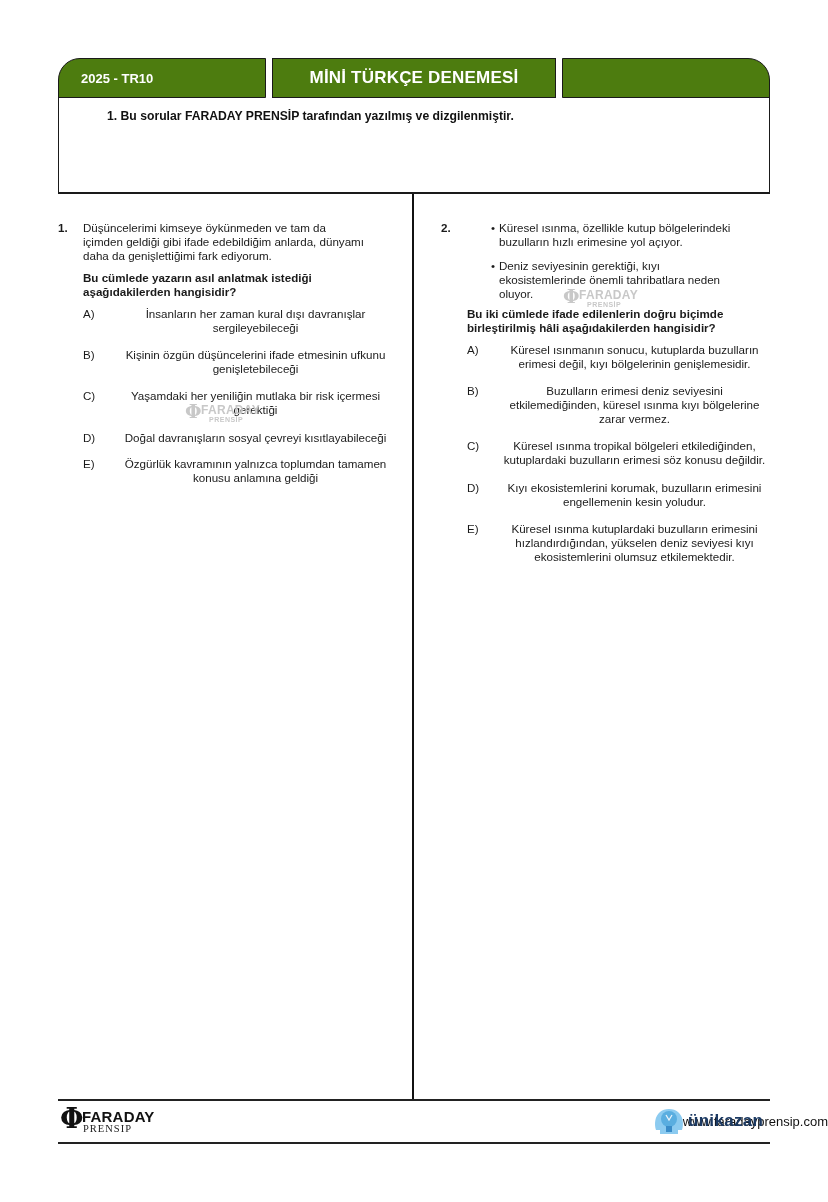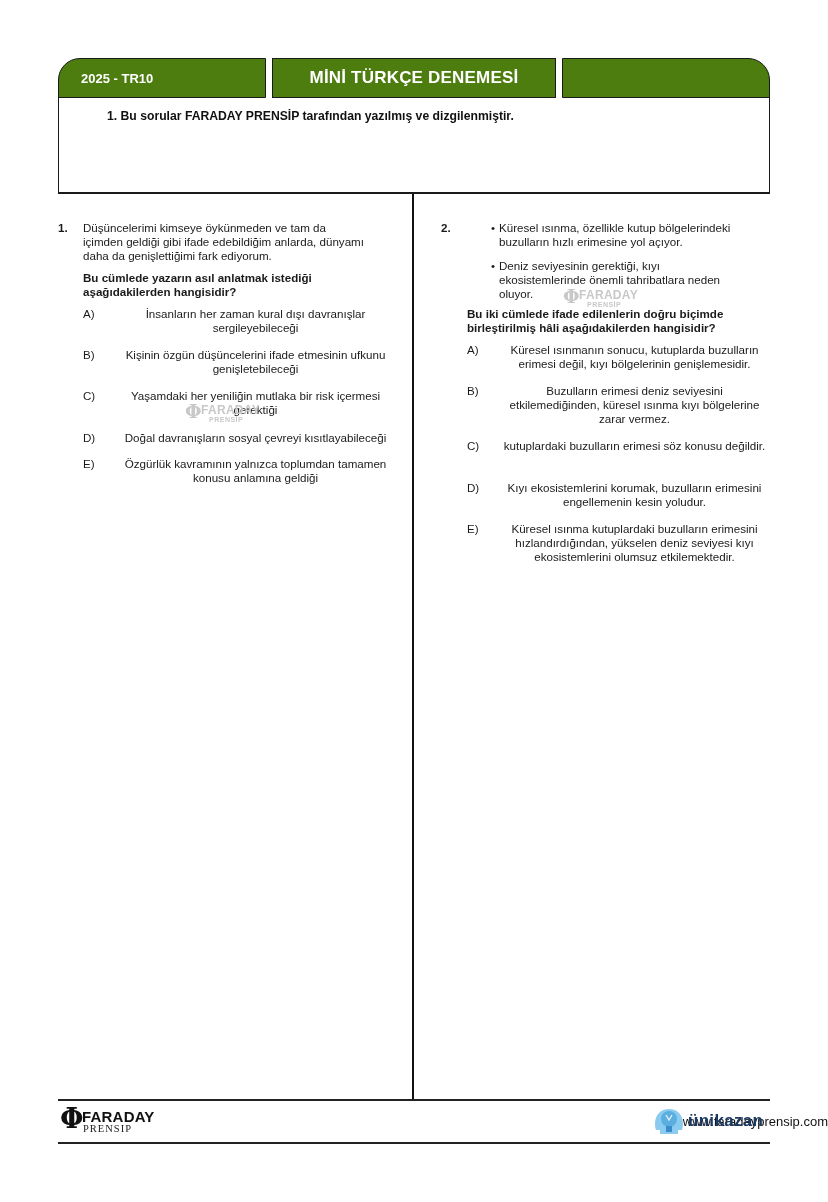--- a/index.html
+++ b/index.html
@@ -128,20 +128,21 @@
     <span class="txt">erimesi değil, kıyı bölgelerinin genişlemesidir.</span>
   </div>
   <div class="opt" style="left:26px; top:163px; width:320px;">
     <span class="lab">B)</span>
     <span class="txt">Buzulların erimesi deniz seviyesini</span>
     <span class="txt">etkilemediğinden, küresel ısınma kıyı bölgelerine</span>
     <span class="txt">zarar vermez.</span>
   </div>
   <div class="opt" style="left:26px; top:218px; width:320px;">
     <span class="lab">C)</span>
+    <span class="txt">Küresel ısınma tropikal bölgeleri etkilediğinden,</span>
     <span class="txt">kutuplardaki buzulların erimesi söz konusu değildir.</span>
   </div>
   <div class="opt" style="left:26px; top:260px; width:320px;">
     <span class="lab">D)</span>
     <span class="txt">Kıyı ekosistemlerini korumak, buzulların erimesini</span>
     <span class="txt">engellemenin kesin yoludur.</span>
   </div>
   <div class="opt" style="left:26px; top:301px; width:320px;">
     <span class="lab">E)</span>
     <span class="txt">Küresel ısınma kutuplardaki buzulların erimesini</span>

